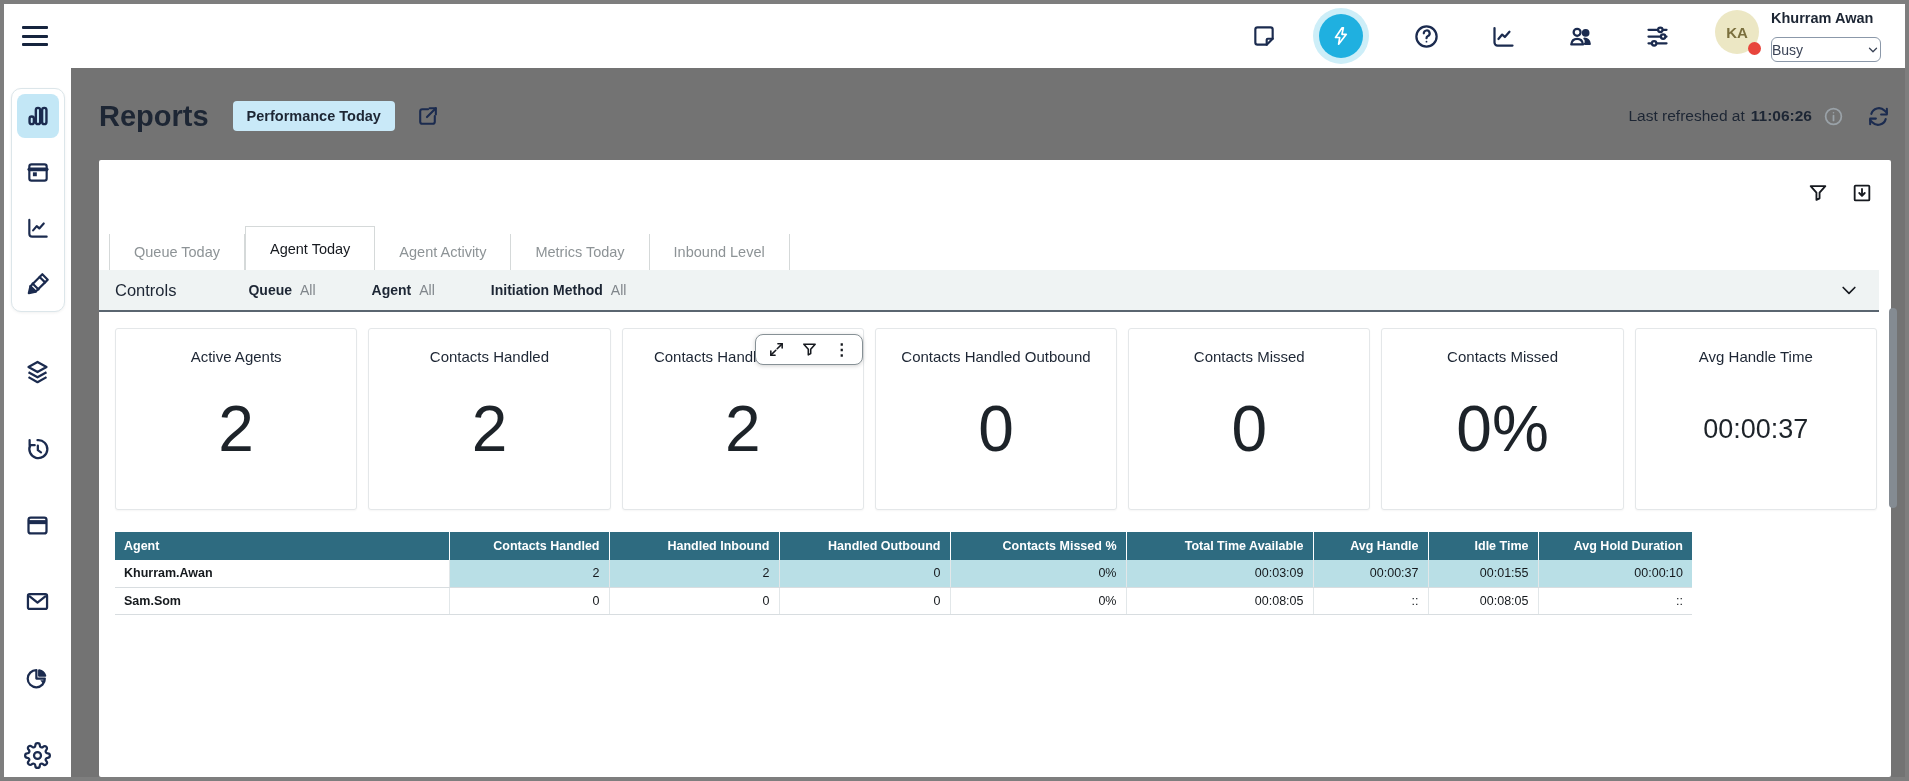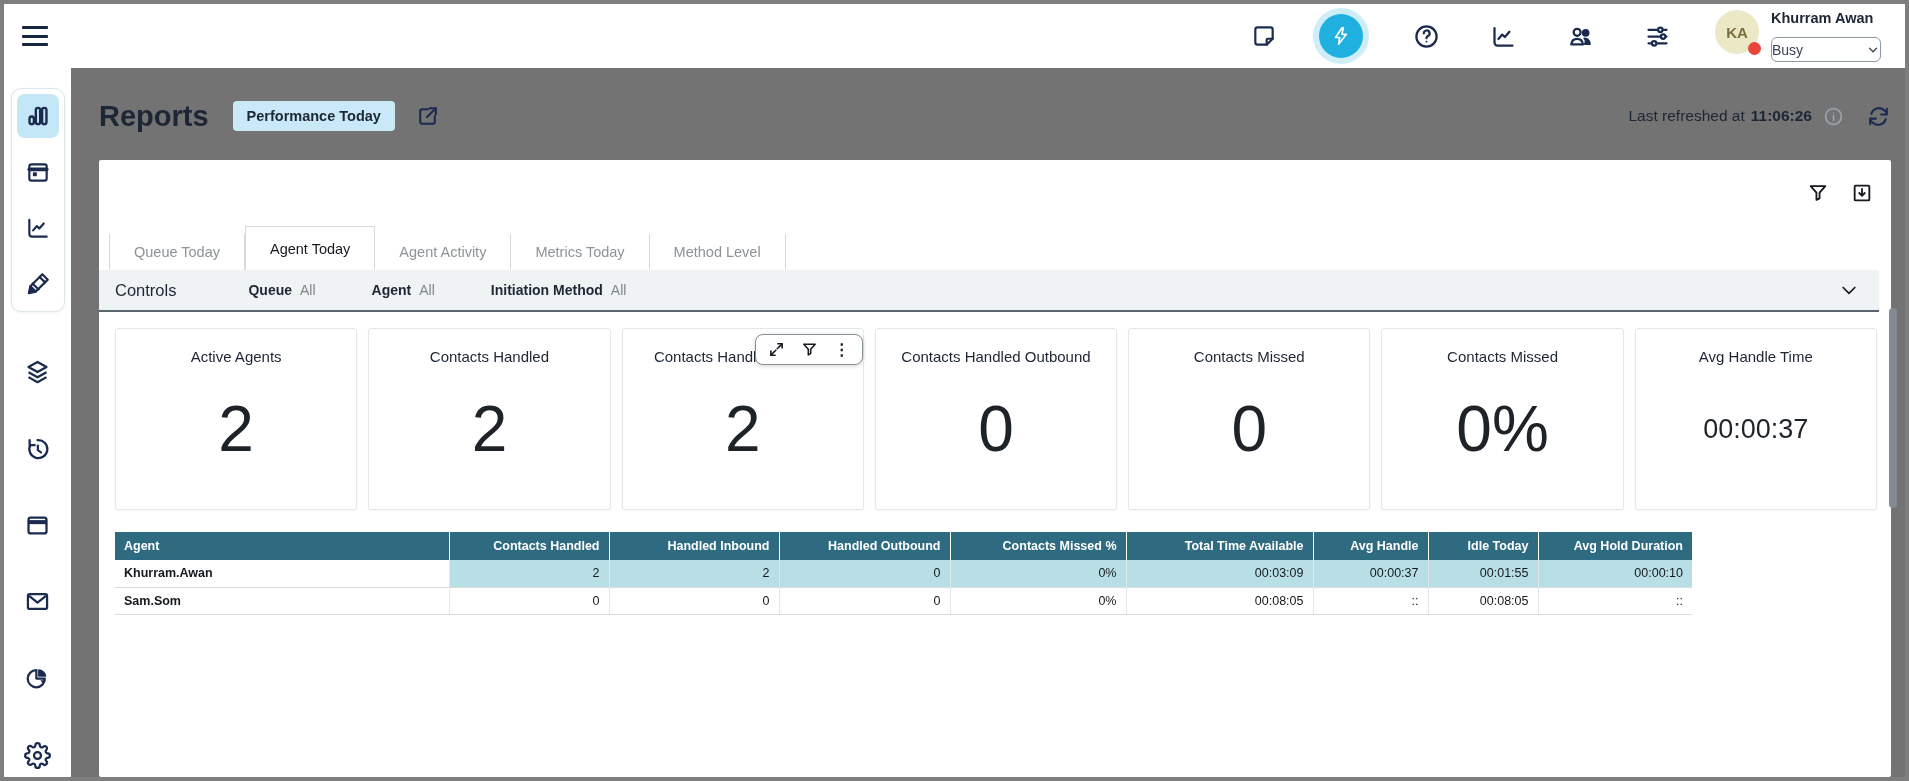--- a/index.html
+++ b/index.html
@@ -296,21 +296,21 @@
               <polyline points="9,12 12,15 15,12"></polyline>
           </svg>
         </span>
       </div>
 
       <div class="tabs">
         <div class="tab">Queue Today</div>
         <div class="tab active">Agent Today</div>
         <div class="tab">Agent Activity</div>
         <div class="tab">Metrics Today</div>
-        <div class="tab">Method Level</div>
+        <div class="tab">Inbound Level</div>
       </div>
 
       <div class="controls-strip">
         <span class="controls-title">Controls</span>
         <span class="ctl-filter">
           <span class="ctl-name">Queue</span>
           <span class="ctl-value">All</span>
         </span>
         <span class="ctl-filter">
           <span class="ctl-name">Agent</span>
@@ -389,21 +389,21 @@
           </colgroup>
           <thead>
             <tr>
               <th>Agent</th>
               <th>Contacts Handled</th>
               <th>Handled Inbound</th>
               <th>Handled Outbound</th>
               <th>Contacts Missed %</th>
               <th>Total Time Available</th>
               <th>Avg Handle</th>
-              <th>Idle Today</th>
+              <th>Idle Time</th>
               <th>Avg Hold Duration</th>
             </tr>
           </thead>
           <tbody>
             <tr class="hl">
               <td>Khurram.Awan</td>
               <td>2</td>
               <td>2</td>
               <td>0</td>
               <td>0%</td>

